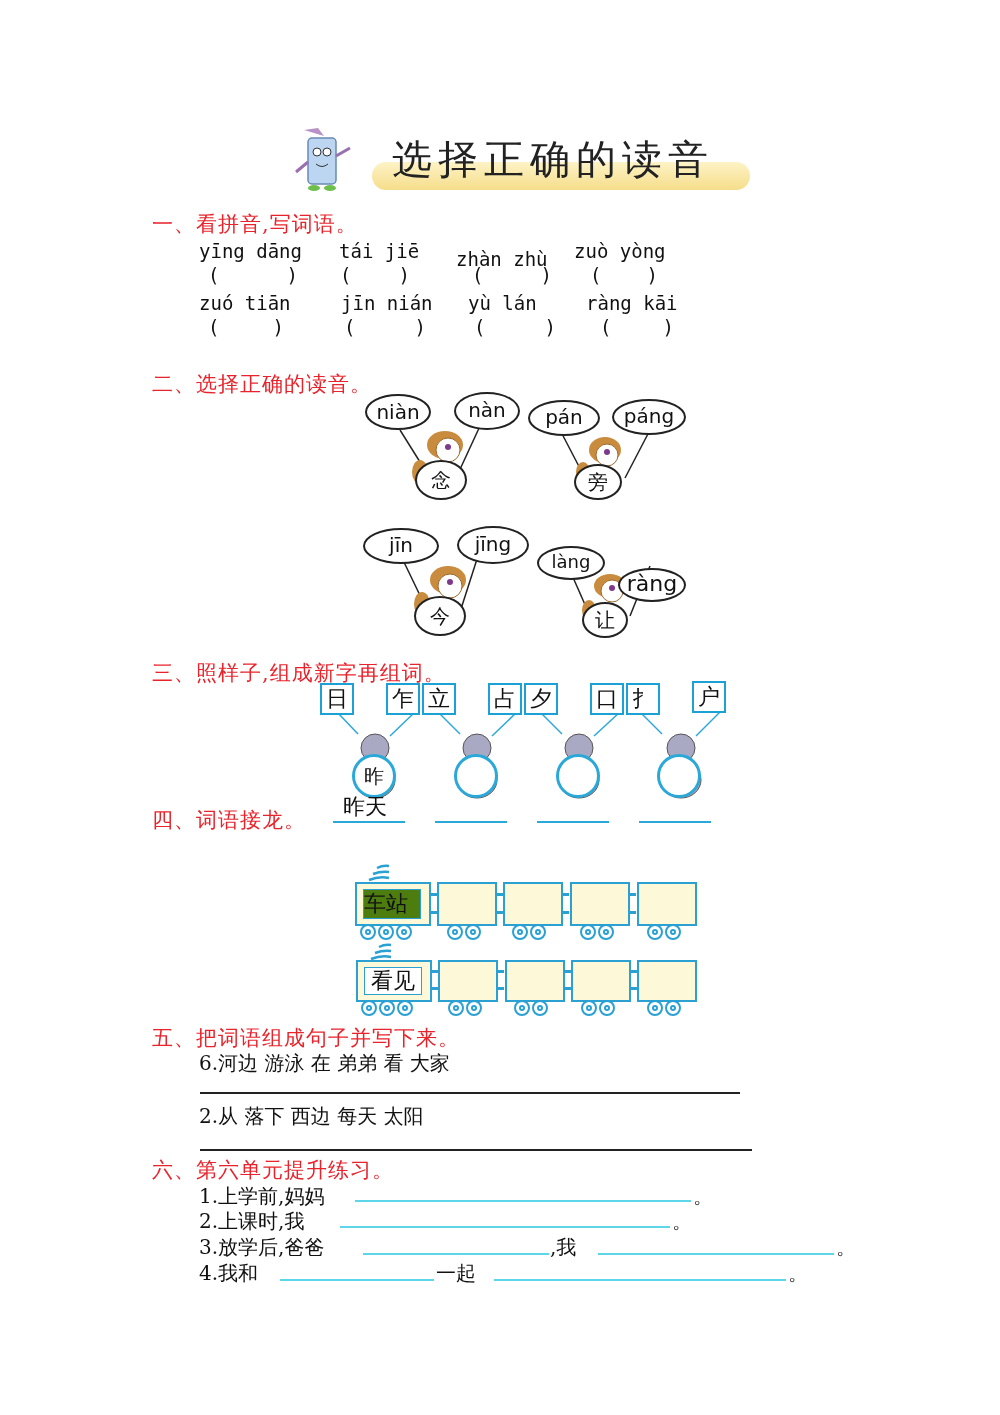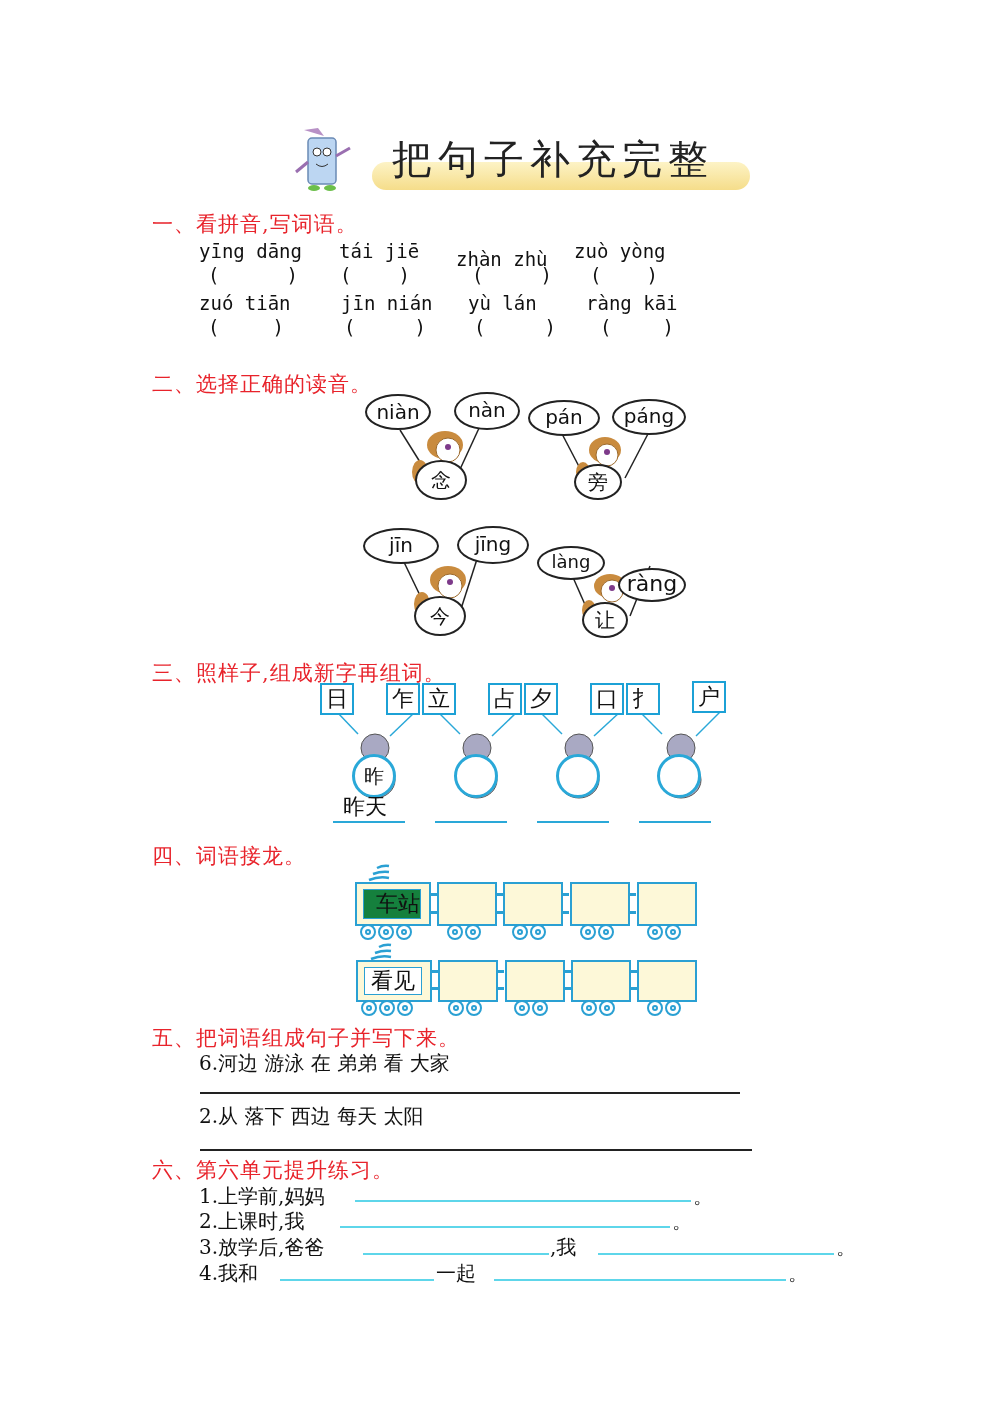--- a/index.html
+++ b/index.html
@@ -41,21 +41,21 @@
     <circle cx="27" cy="26" r="4" fill="#fff" stroke="#333"></circle>
       <circle cx="37" cy="26" r="4" fill="#fff" stroke="#333"></circle>
     <path d="M26 38 q6 5 12 0" stroke="#333" fill="none"></path>
     <path d="M14 4 l20 6 l-6 -8 z" fill="#b891c6"></path>
     <line x1="18" y1="36" x2="6" y2="46" stroke="#9a6fb0" stroke-width="3"></line>
     <line x1="46" y1="30" x2="60" y2="22" stroke="#9a6fb0" stroke-width="3"></line>
     <ellipse cx="24" cy="62" rx="6" ry="3" fill="#6cbf4a"></ellipse>
       <ellipse cx="40" cy="62" rx="6" ry="3" fill="#6cbf4a"></ellipse>
   </svg>
   <div class="title-banner"></div>
-  <div class="title-text">把句子补充完整</div>
+  <div class="title-text">选择正确的读音</div>
 </div>
 
 <div class="abs red" style="left:152px;top:210px">一、看拼音,写词语。</div>
 <div>
   <div class="abs pinyin" style="left:199px;top:240px">yīng dāng</div>
   <div class="abs pinyin" style="left:339px;top:240px">tái jiē</div>
   <div class="abs pinyin" style="left:456px;top:248px">zhàn zhù</div>
   <div class="abs pinyin" style="left:574px;top:240px">zuò yòng</div>
 
   <div class="abs paren" style="left:208px;top:264px;width:90px">
@@ -198,28 +198,28 @@
 <div class="circle" style="left:454px;top:754px"></div>
 <div class="circle" style="left:556px;top:754px"></div>
 <div class="circle" style="left:657px;top:754px"></div>
 
 <div class="abs" style="left:343px;top:792px;font-size:22px">昨天</div>
 <div class="uline" style="left:333px;top:821px"></div>
 <div class="uline" style="left:435px;top:821px"></div>
 <div class="uline" style="left:537px;top:821px"></div>
 <div class="uline" style="left:639px;top:821px"></div>
 
-<div class="abs red" style="left:152px;top:842px">四、词语接龙。</div>
+<div class="abs red" style="left:152px;top:806px">四、词语接龙。</div>
 
 <div>
   <svg class="abs" style="left:365px;top:862px" width="30" height="22">
     <path d="M4 18 q10 -4 20 -2 M8 12 q8 -3 16 -2 M12 6 q6 -3 12 -2" stroke="#2aa0d3" stroke-width="2.5" fill="none"></path>
   </svg>
   <div class="car" style="left:355px;top:882px;width:72px;height:40px">
-    <div style="position:absolute;left:6px;top:5px;width:56px;height:28px;border:1.5px solid #2aa0d3;background:#15803d;font-size:22px;line-height:28px;text-align:right">车站</div>
+    <div style="position:absolute;left:6px;top:5px;width:56px;height:28px;border:1.5px solid #2aa0d3;background:#4d7c0f;font-size:22px;line-height:28px;text-align:left">车站</div>
   </div>
   <div class="coupler" style="left:429px;top:893px"></div>
     <div class="coupler" style="left:429px;top:911px"></div>
   <div class="car" style="left:437px;top:882px;width:56px;height:40px"></div>
   <div class="coupler" style="left:495px;top:893px"></div>
     <div class="coupler" style="left:495px;top:911px"></div>
   <div class="car" style="left:503px;top:882px;width:56px;height:40px"></div>
   <div class="coupler" style="left:561px;top:893px"></div>
     <div class="coupler" style="left:561px;top:911px"></div>
   <div class="car" style="left:570px;top:882px;width:56px;height:40px"></div>

